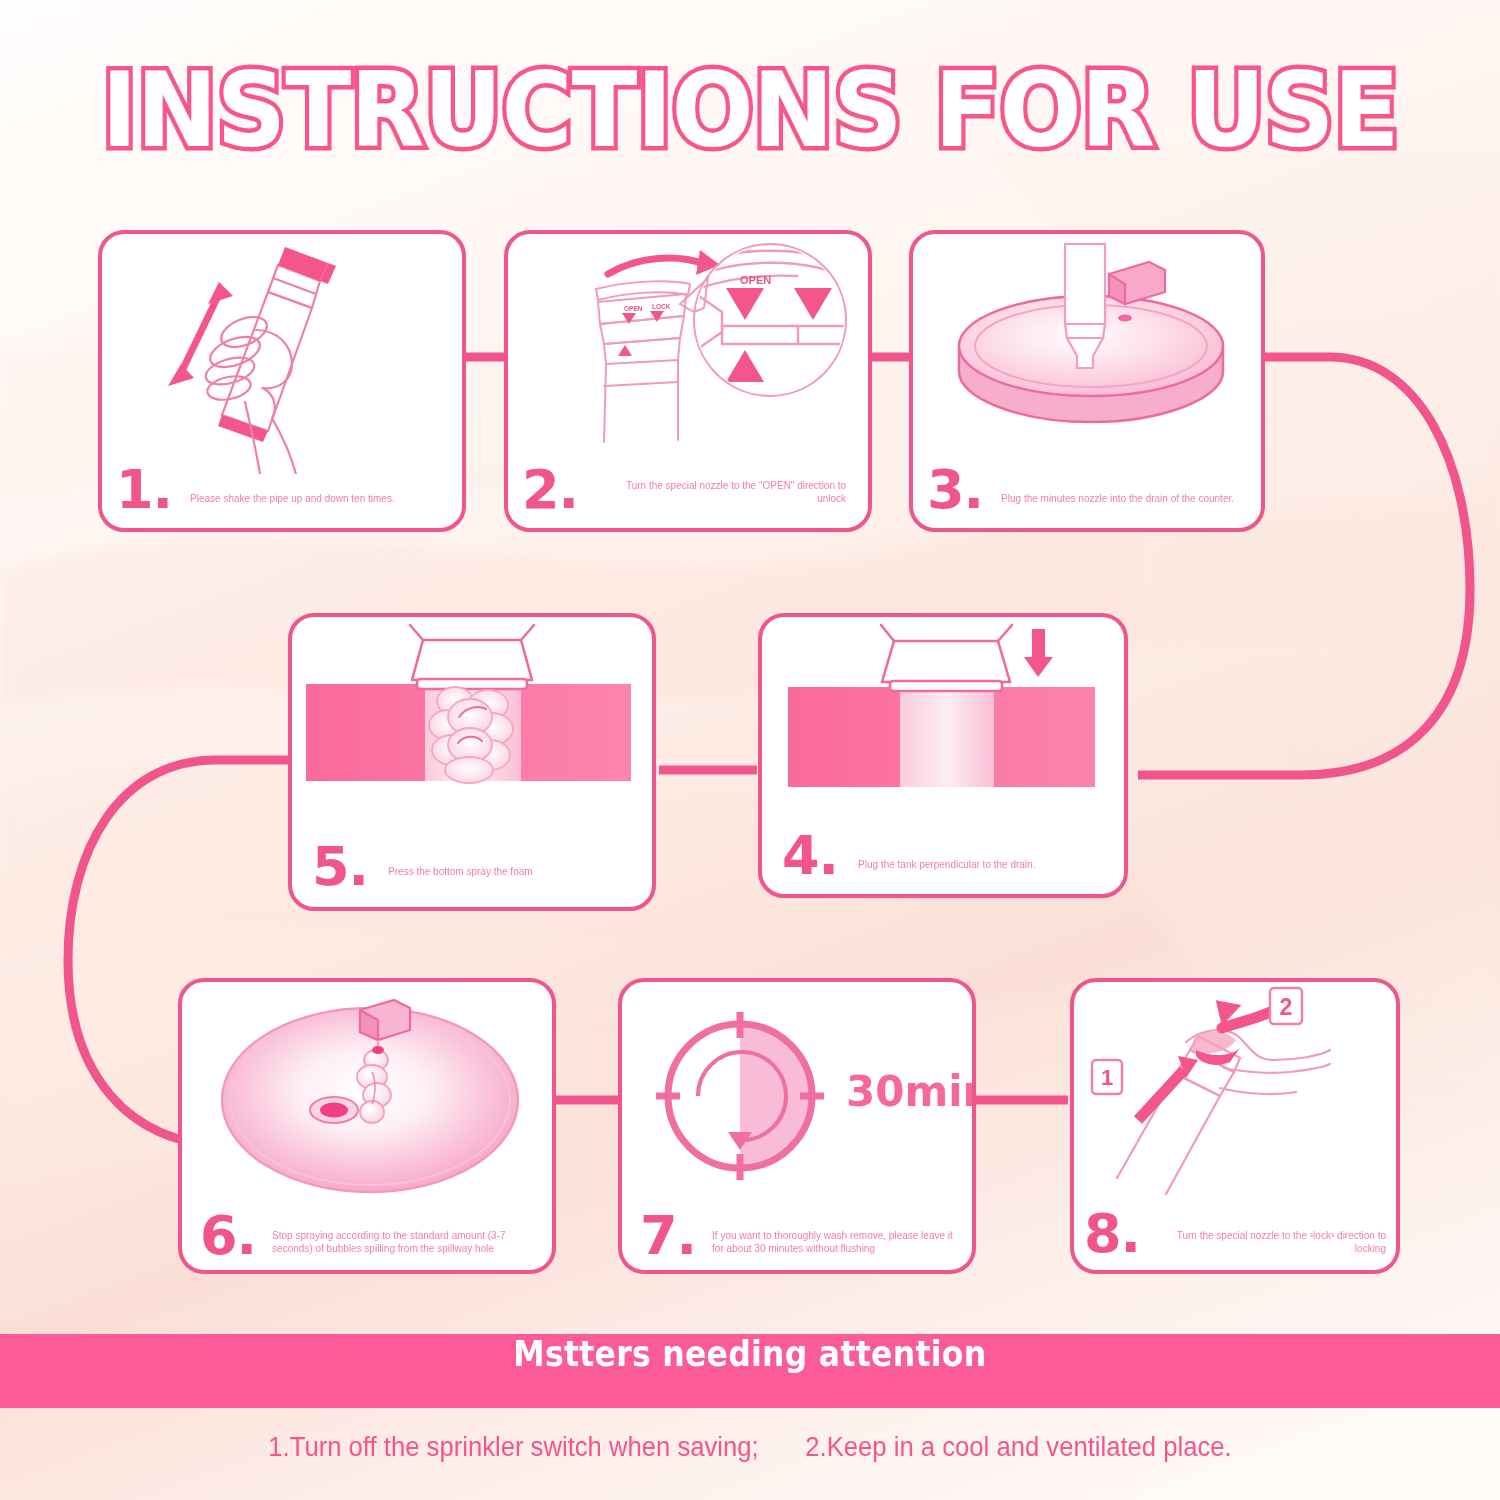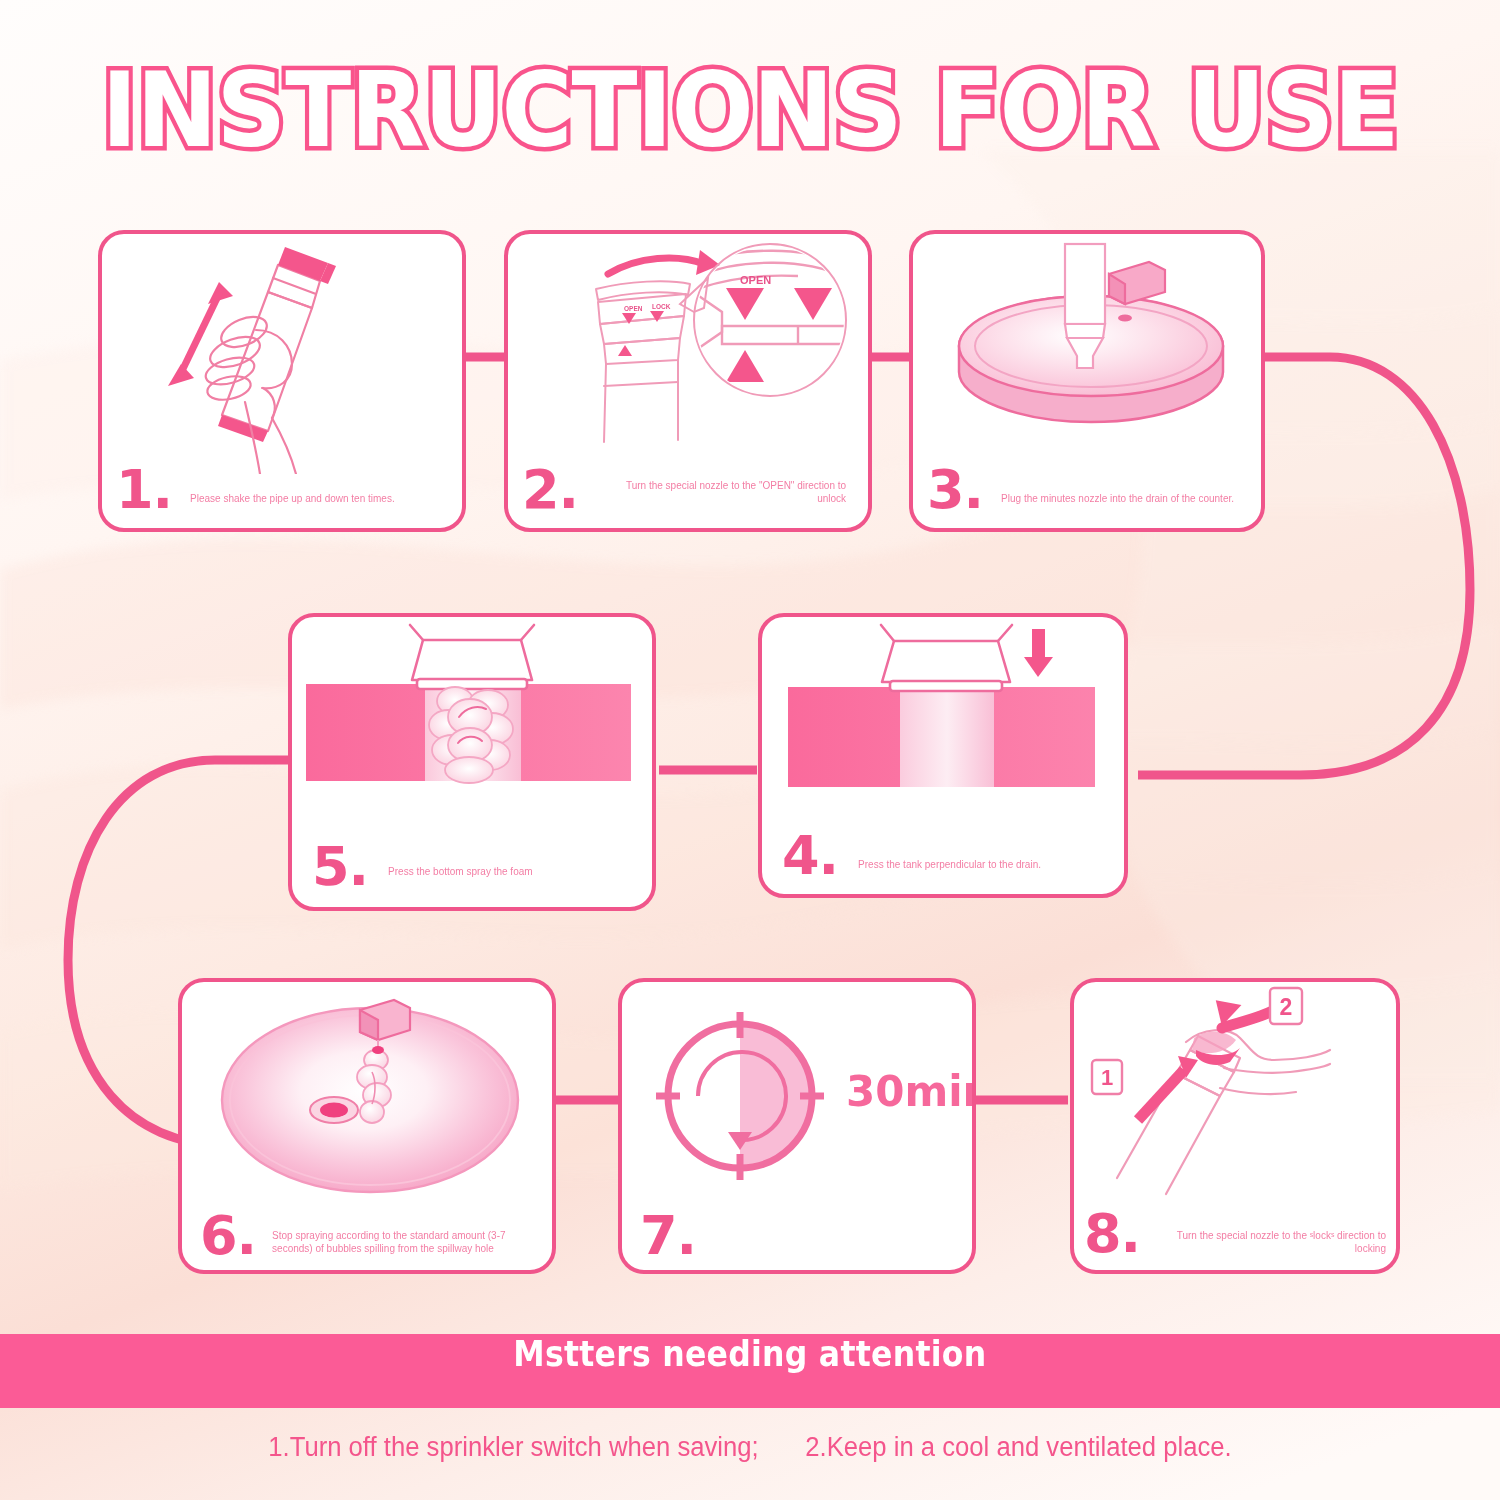--- a/index.html
+++ b/index.html
@@ -312,21 +312,21 @@
         <line x1="236" y1="24" x2="250" y2="8"></line>
       </g>
 
       <g fill="#F4568C">
         <rect x="270" y="12" width="13" height="32"></rect>
         <polygon points="262,40 291,40 276,60"></polygon>
       </g>
     </svg>
     <div class="caption" style="height:77px;padding:0 18px 16px 20px;">
       <span class="stepnum">4.</span>
-      <span class="steptext" style="margin-left:20px;margin-bottom:6px;max-width:240px;">Press the tank perpendicular to the drain.</span>
+      <span class="steptext" style="margin-left:20px;margin-bottom:6px;max-width:240px;">Plug the tank perpendicular to the drain.</span>
     </div>
   </div>
 
   <div class="card" style="left:178px;top:978px;width:378px;height:296px;">
     <svg class="art" viewBox="0 0 378 225" style="height:225px">
       <defs>
         <radialGradient id="sinkg" cx="48%" cy="45%" r="56%">
           <stop offset="0%" stop-color="#FFFFFF"></stop>
           <stop offset="38%" stop-color="#FEF0F5"></stop>
           <stop offset="72%" stop-color="#FAC7DC"></stop>
@@ -377,20 +377,21 @@
           <line x1="178" y1="106" x2="202" y2="106"></line>
         </g>
 
         <path d="M76,106 A44,44 0 1 1 118,150" fill="none" stroke="#F06EA0" stroke-width="4"></path>
         <polygon points="106,142 130,142 118,160" fill="#F06EA0"></polygon>
       </g>
     </svg>
     <div class="min-label" style="left:224px;top:85px;">30min</div>
     <div class="caption" style="height:78px;padding:0 14px 12px 18px;">
       <span class="stepnum">7.</span>
+      <span class="steptext" style="margin-left:16px;margin-bottom:2px;max-width:262px;">If you want to thoroughly wash remove, please leave it for about 30 minutes without flushing</span>
     </div>
   </div>
 
   <div class="card" style="left:1070px;top:978px;width:330px;height:296px;">
     <svg class="art" viewBox="0 0 330 215" style="height:215px">
       <g fill="none" stroke="#F09BB8" stroke-width="2.2" stroke-linejoin="round" stroke-linecap="round">
 
         <path d="M43,196 L102,92 L146,114 L92,212"></path>
         <path d="M102,92 L116,68 L160,90 L146,114 Z"></path>
         <path d="M116,68 L124,54 L166,76 L160,90 Z"></path>

